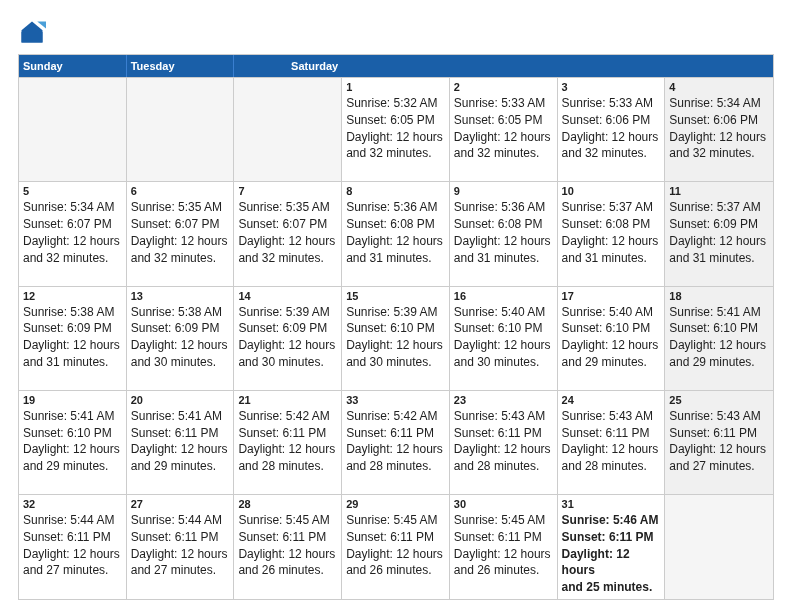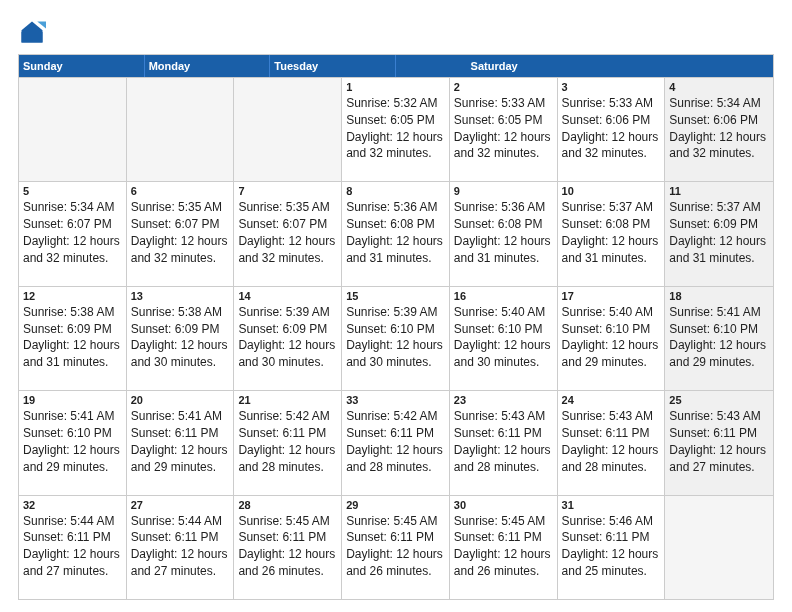--- a/index.html
+++ b/index.html
@@ -56,21 +56,21 @@
       color: #444;
     }
     .calendar {
       flex: 1;
       display: flex;
       flex-direction: column;
       border: 1px solid #ccc;
     }
     .cal-header-row {
       display: grid;
-      grid-template-columns: repeat(6, 1fr);
+      grid-template-columns: repeat(7, 1fr);
       background: #1a5fa8;
     }
     .cal-header-cell {
       color: #fff;
       font-size: 11px;
       font-weight: bold;
       padding: 5px 4px;
       text-align: left;
       border-right: 1px solid #3a7fd0;
     }
@@ -128,21 +128,20 @@
     </div>
     <div class="title-block">
       <div class="title-month"></div>
       <div class="title-location"></div>
     </div>
   </div>
 
   <div class="calendar">
     <div class="cal-header-row">
     <div class="cal-header-cell">Sunday</div>
-        <div class="cal-header-cell">Monday</div>
         <div class="cal-header-cell">Tuesday</div>
         <div class="cal-header-cell">Saturday</div>
       </div>
     <div class="cal-body">
     <div class="cal-week">
           <div class="cal-cell empty"></div>
           <div class="cal-cell empty"></div>
           <div class="cal-cell empty"></div>
           <div class="cal-cell">
             <div class="day-num">1</div>
@@ -357,21 +356,21 @@
           </div>
           <div class="cal-cell">
             <div class="day-num">30</div>
             <div class="day-info" style="white-space: pre-line;">Sunrise: 5:45 AM
 Sunset: 6:11 PM
 Daylight: 12 hours
 and 26 minutes.</div>
           </div>
           <div class="cal-cell">
             <div class="day-num">31</div>
-            <div class="day-info" style="white-space: pre-line;">Sunrise: 5:46 AM
+            <div class="day-info" style="white-space: pre-line; font-weight: bold;">Sunrise: 5:46 AM
 Sunset: 6:11 PM
 Daylight: 12 hours
 and 25 minutes.</div>
           </div>
           <div class="cal-cell empty"></div>
         </div>
       </div>
   </div>
 </div>
 

